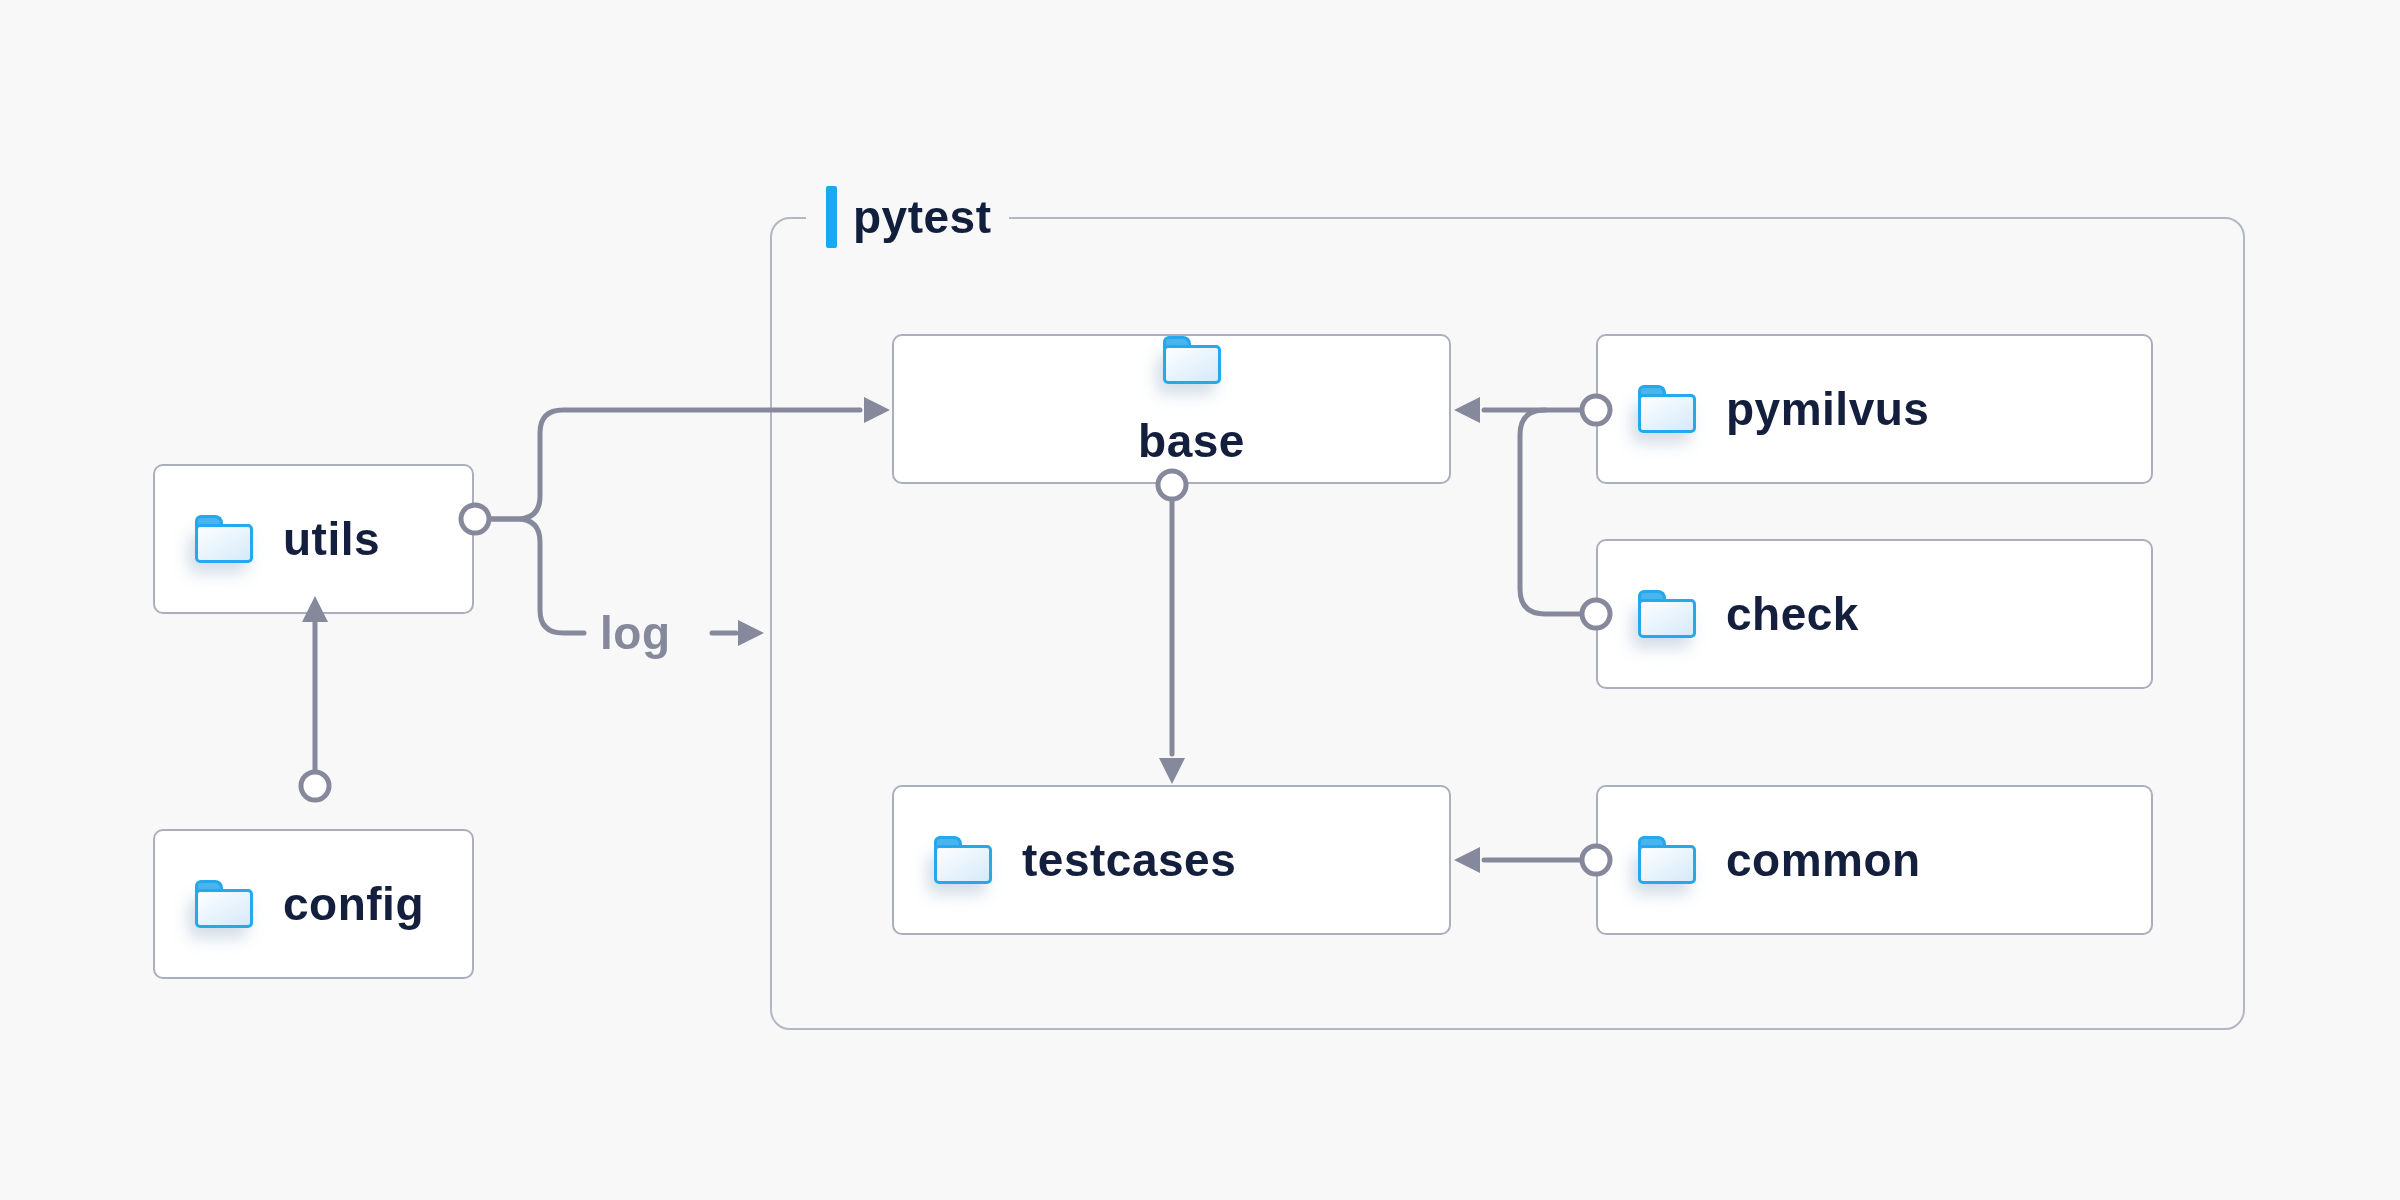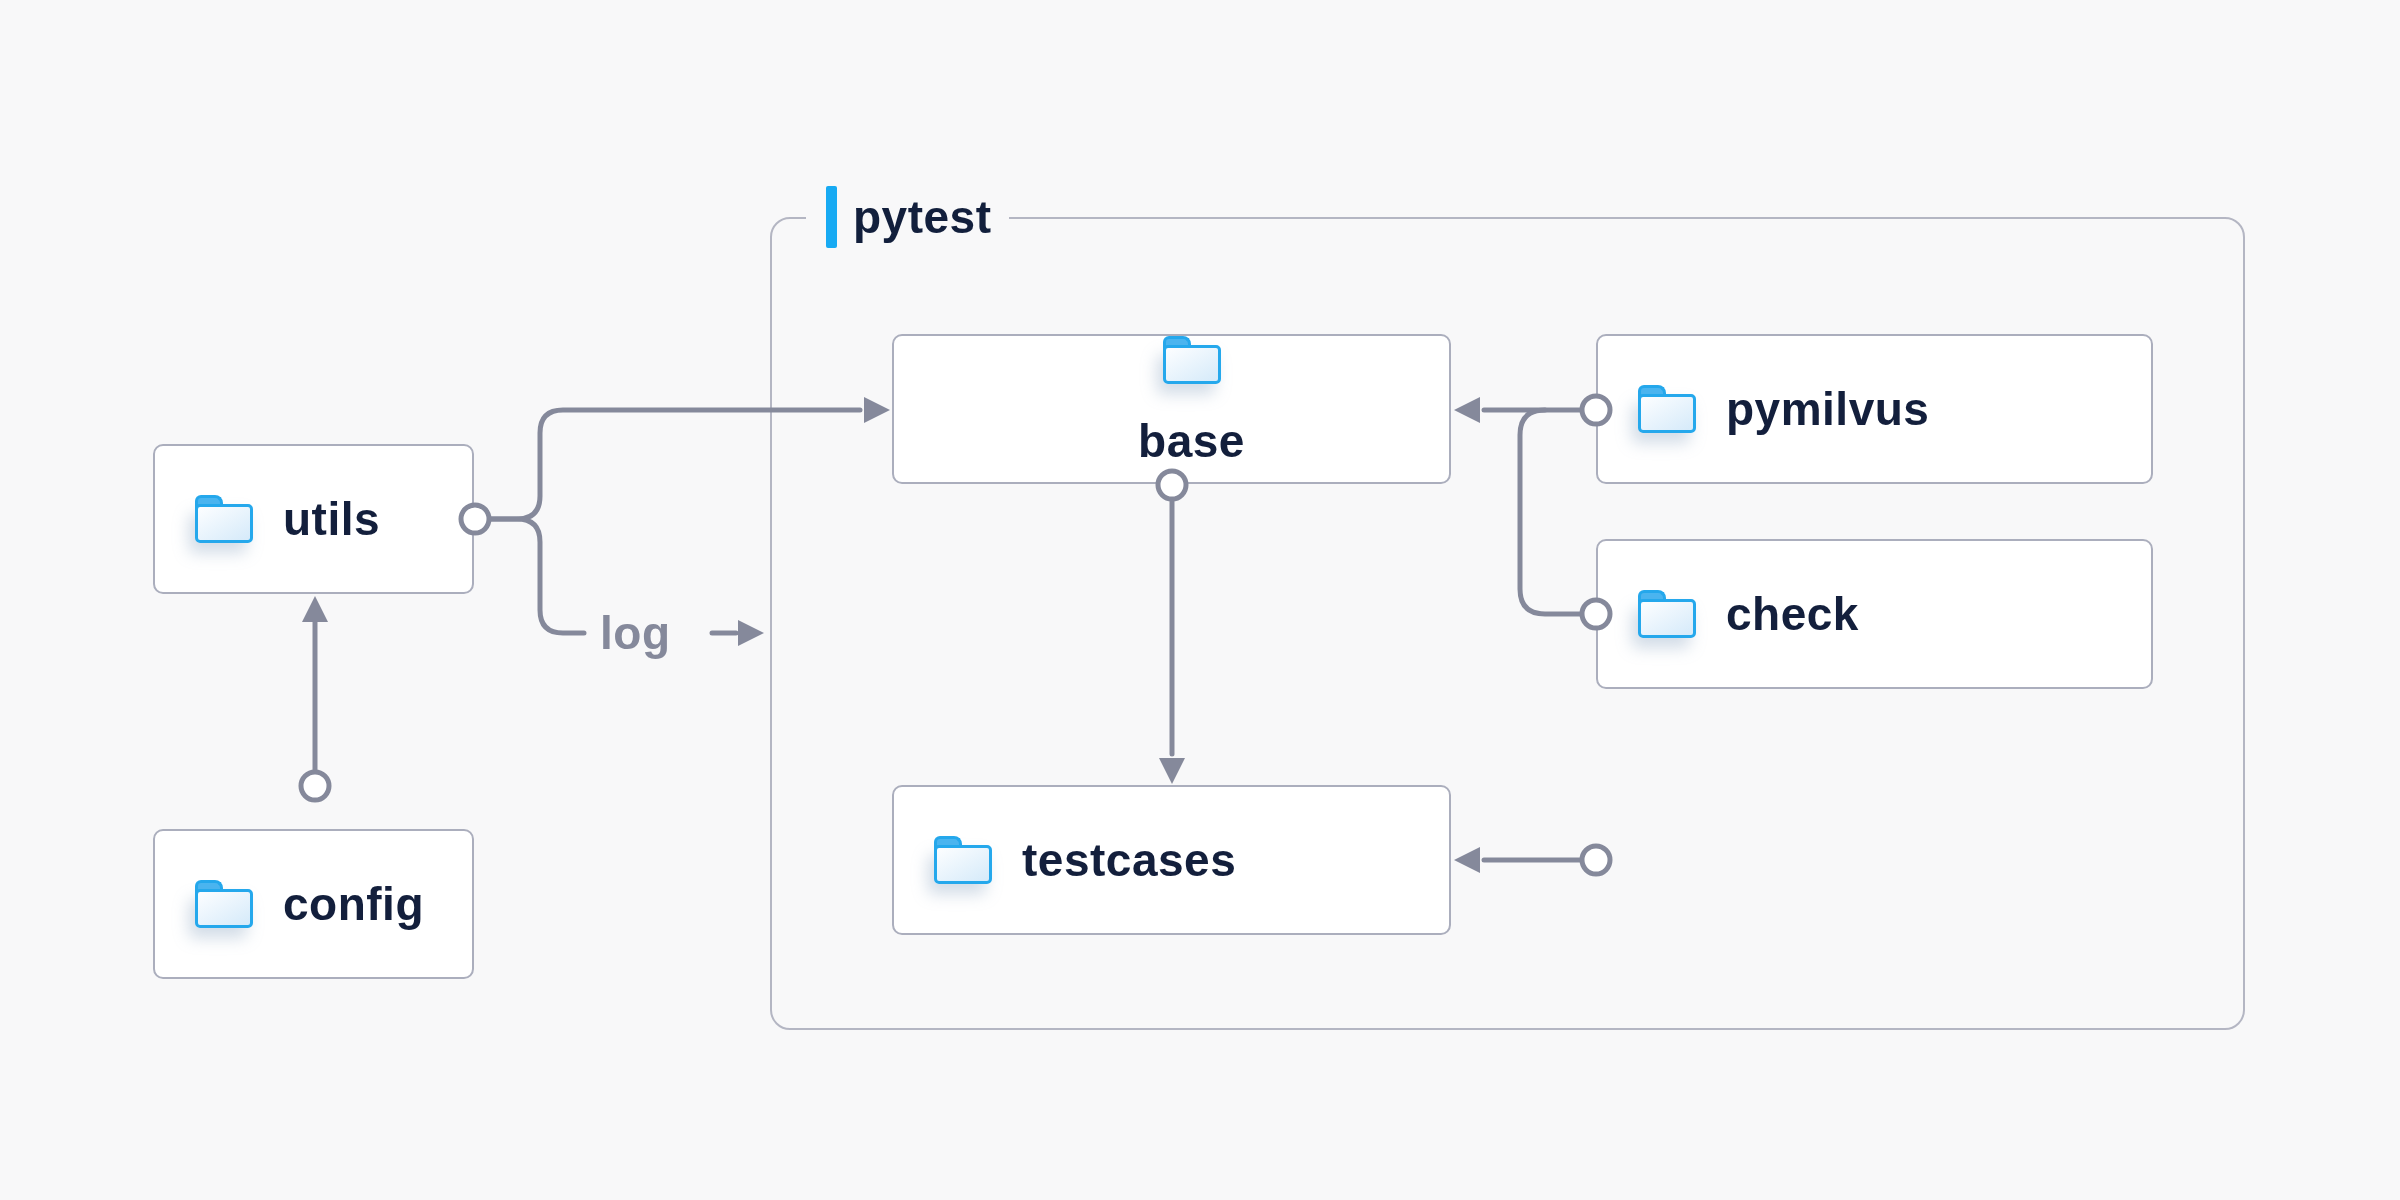--- a/index.html
+++ b/index.html
@@ -50,21 +50,21 @@
     font-size:46px;font-weight:600;color:#85899b;letter-spacing:.5px;
   }
 </style>
 </head>
 <body>
 
 <div class="canvas">
 
   <div class="group"></div>
 
-  <div class="node" style="left:153px;top:444px;width:321px;">
+  <div class="node" style="left:153px;top:464px;width:321px;">
     <span class="folder">
         <span class="tab"></span>
         <span class="body"></span>
       </span>
     <span class="node-label">utils</span>
   </div>
 
   <div class="node" style="left:153px;top:785px;width:321px;margin-top:44px;">
     <span class="folder">
         <span class="tab"></span>
@@ -98,20 +98,27 @@
   </div>
 
   <div class="node" style="left:1596px;top:539px;width:557px;">
     <span class="folder">
         <span class="tab"></span>
         <span class="body"></span>
       </span>
     <span class="node-label">check</span>
   </div>
 
+  <div class="node" style="left:1596px;top:785px;width:557px;">
+    <span class="folder">
+        <span class="tab"></span>
+        <span class="body"></span>
+      </span>
+    <span class="node-label">common</span>
+  </div>
 
   <svg class="connectors" width="2400" height="1200" viewBox="0 0 2400 1200">
 
     <g>
       <line x1="315" y1="772" x2="315" y2="618"></line>
       <polygon points="315,596 302,622 328,622"></polygon>
       <circle cx="315" cy="786" r="14"></circle>
     </g>
 
     <g>

